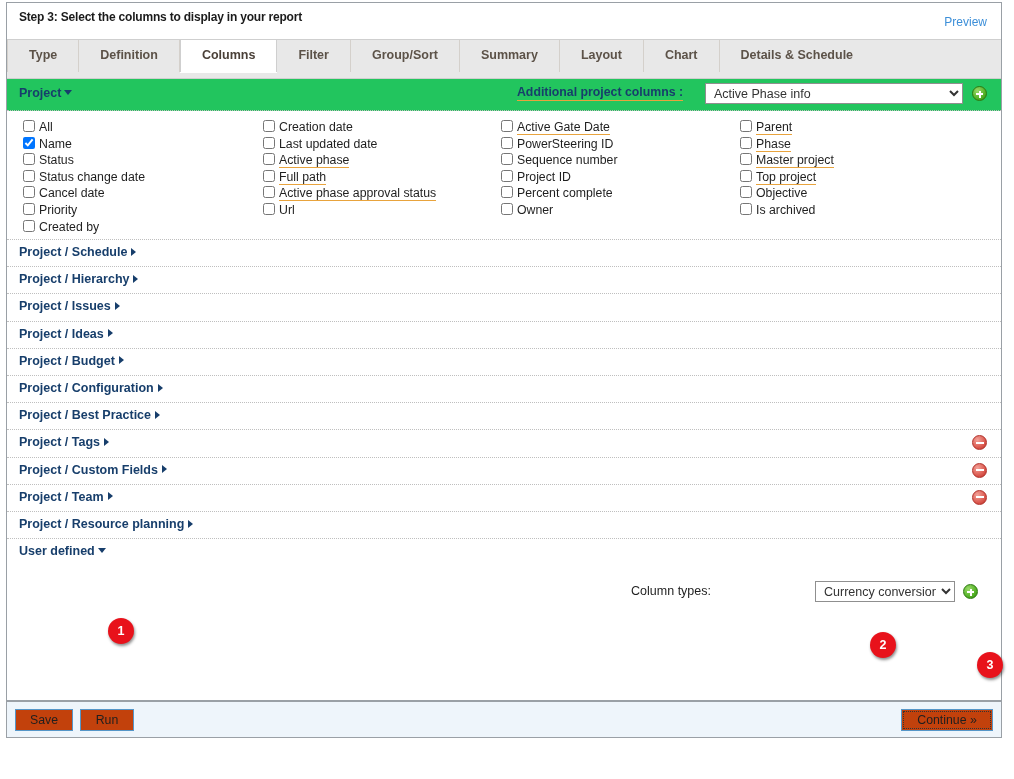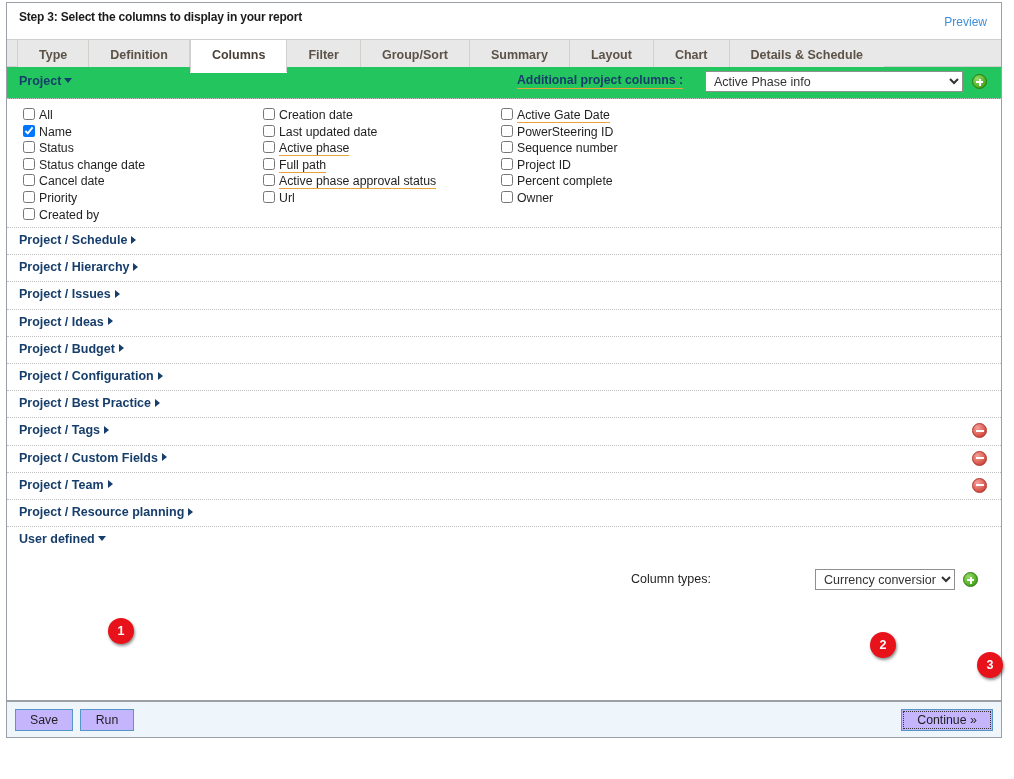--- a/index.html
+++ b/index.html
@@ -51,25 +51,24 @@
     top: 12px;
     font-size: 12px;
     color: #3d8fd8;
     text-decoration: none;
     cursor: pointer;
   }
 
   
   .tabbar {
     position: relative;
-    height: 28px;
+    height: 40px;
     background: #e8e8e8;
     border-top: 1px solid #cfcfcf;
     border-bottom: 1px solid #cfcfcf;
-    padding-left: 10px;
     box-sizing: border-box;
     white-space: nowrap;
   }
   .tab {
     display: inline-block;
     height: 32px;
     line-height: 31px;
     padding: 0 21px;
     font-size: 12.5px;
     font-weight: bold;
@@ -304,21 +303,21 @@
     background: #eef5fb;
     border: 1px solid #9aa0a6;
     border-top: 2px solid #9aa0a6;
     box-sizing: border-box;
   }
   .btn {
     position: absolute;
     top: 7px;
     height: 22px;
     min-width: 54px;
-    background: #c4b5fd;
+    background: #c2410c;
     border: 1px solid #5596c8;
     color: #1f1f1f;
     font-family: "Liberation Sans", sans-serif;
     font-size: 12.3px;
     padding: 0 8px;
     cursor: pointer;
     box-sizing: border-box;
     line-height: 20px;
   }
   .btn-save { left: 8px; width: 58px; }
@@ -370,20 +369,28 @@
         <div class="cb-row"><input type="checkbox" style=""><span class="cb-label">Url</span></div>
       </div>
     <div class="col col3" id="col3">
         <div class="cb-row"><input type="checkbox" style=""><span class="cb-label hinted">Active Gate Date</span></div>
         <div class="cb-row"><input type="checkbox" style=""><span class="cb-label">PowerSteering ID</span></div>
         <div class="cb-row"><input type="checkbox" style=""><span class="cb-label">Sequence number</span></div>
         <div class="cb-row"><input type="checkbox" style=""><span class="cb-label">Project ID</span></div>
         <div class="cb-row"><input type="checkbox" style=""><span class="cb-label">Percent complete</span></div>
         <div class="cb-row"><input type="checkbox" style=""><span class="cb-label">Owner</span></div>
       </div>
+    <div class="col col4" id="col4">
+        <div class="cb-row"><input type="checkbox" style=""><span class="cb-label hinted">Parent</span></div>
+        <div class="cb-row"><input type="checkbox" style=""><span class="cb-label hinted">Phase</span></div>
+        <div class="cb-row"><input type="checkbox" style=""><span class="cb-label hinted">Master project</span></div>
+        <div class="cb-row"><input type="checkbox" style=""><span class="cb-label hinted">Top project</span></div>
+        <div class="cb-row"><input type="checkbox" style=""><span class="cb-label">Objective</span></div>
+        <div class="cb-row"><input type="checkbox" style=""><span class="cb-label">Is archived</span></div>
+      </div>
   </div>
 
   <div id="section-list">
       <div class="section-row">
         <span class="group-link"><span>Project / Schedule</span><span class="caret-right"></span></span>
       </div>
       <div class="section-row">
         <span class="group-link"><span>Project / Hierarchy</span><span class="caret-right"></span></span>
       </div>
       <div class="section-row">

